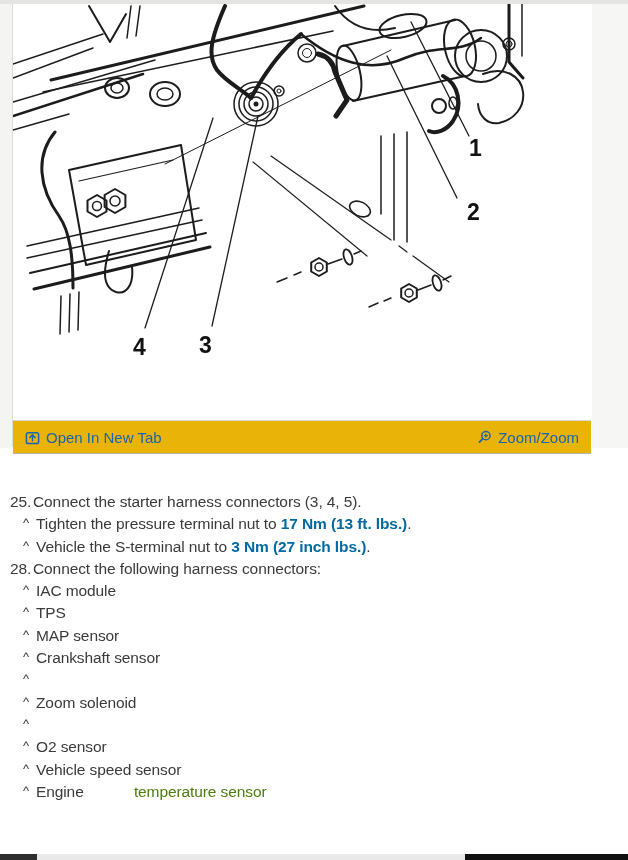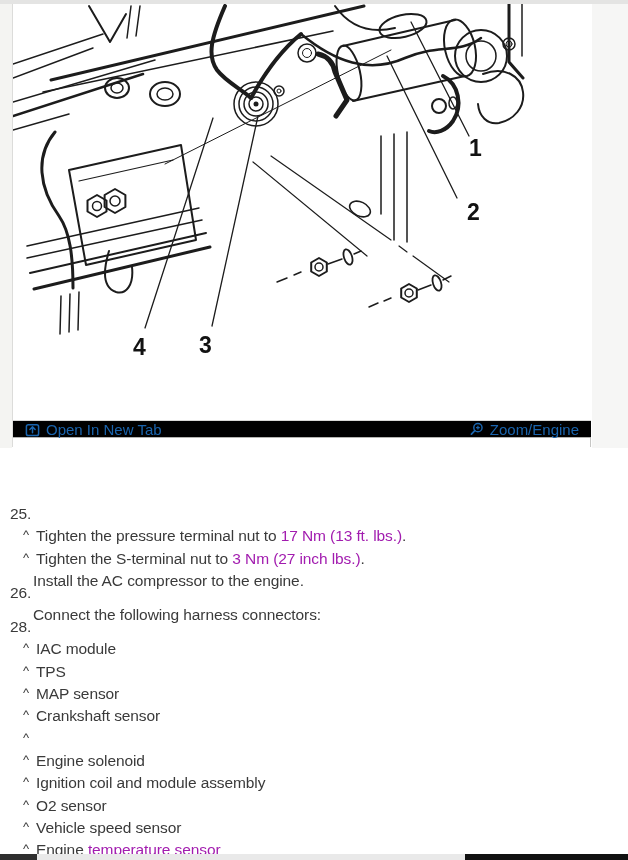--- a/index.html
+++ b/index.html
@@ -15,38 +15,38 @@
 
   
   .figure-panel{
     position:absolute;left:12px;top:4px;width:579px;height:443px;
     background:#ffffff;border-left:1px solid #dcdcda;border-right:1px solid #c6c6c4;
     box-sizing:border-box;
   }
   .diagram-area{position:absolute;left:0;top:0;width:578px;height:416px;background:#fff;}
   .figure-toolbar{
     position:absolute;left:0;top:416px;width:578px;height:14px;
-    background:#000000;border-top:1px solid #d8d8d6;border-bottom:1px solid #b3b3b1;
+    background:#eab308;border-top:1px solid #d8d8d6;border-bottom:1px solid #b3b3b1;
     box-sizing:border-box;display:flex;align-items:center;justify-content:space-between;
-    padding:8px 12px;
+    padding:16px 12px;
   }
   .tb-link{display:flex;align-items:center;gap:6px;color:#1a64ad;font-size:15px;cursor:pointer;text-decoration:none;}
   .tb-link svg{display:block;}
 
   
   .instructions{
     position:absolute;left:10px;top:491px;width:600px;
     color:#3a3a3a;font-size:15.5px;line-height:22.3px;letter-spacing:-0.1px;
   }
   .instr-item{display:flex;}
-  .instr-num{width:23px;flex:0 0 23px;margin-top:12px;}
+  .instr-num{width:23px;flex:0 0 23px;}
   .instr-sub{display:flex;padding-left:13px;}
   .caret{width:13px;flex:0 0 13px;font-size:13px;position:relative;top:-1px;color:#3a3a3a;}
-  .seg-b{font-weight:normal;color:#a21caf;}
-  .seg-link{color:#a21caf;cursor:pointer;text-decoration:none;}
+  .seg-b{font-weight:bold;color:#0369a1;}
+  .seg-link{color:#4d7c0f;cursor:pointer;text-decoration:none;margin-left:46px;}
 
   
   .h-scrollbar{position:absolute;left:0;top:854px;width:628px;height:6px;background:#e9e9e9;}
   .h-scrollbar .corner{position:absolute;left:0;top:0;width:37px;height:6px;background:#2f2f2f;}
   .h-scrollbar .thumb{position:absolute;left:465px;top:0;width:163px;height:6px;background:#111111;}
 
   svg text.callout{font-family:"Liberation Sans",sans-serif;font-weight:bold;font-size:23px;fill:#121212;}
 </style>
 </head>
 <body>
@@ -168,40 +168,37 @@
         <path d="M8,11.5 L8,6 M5.2,8 L8,5 L10.8,8" fill="none" stroke="#1a64ad" stroke-width="1.6" stroke-linecap="round" stroke-linejoin="round"></path>
       </svg>
       <span>Open In New Tab</span>
     </a>
     <a class="tb-link">
       <svg width="15" height="15" viewBox="0 0 16 16">
         <circle cx="9.5" cy="6" r="4.4" fill="none" stroke="#1a64ad" stroke-width="1.6"></circle>
         <path d="M9.5,4 L9.5,8 M7.5,6 L11.5,6" stroke="#1a64ad" stroke-width="1.3"></path>
         <path d="M6.2,9.3 L2.6,12.9" stroke="#1a64ad" stroke-width="1.9" stroke-linecap="round"></path>
       </svg>
-      <span>Zoom/Engine</span>
+      <span>Zoom/Zoom</span>
     </a>
   </div>
 </div>
 
 <div class="instructions">
     <div class="instr-item">
       <span class="instr-num">25.</span>
+      <span><span>Connect the starter harness connectors (3, 4, 5).</span></span>
     </div>
     <div class="instr-sub">
       <span class="caret">^</span>
       <span><span>Tighten the pressure terminal nut to </span><span class="seg-b">17 Nm (13 ft. lbs.)</span><span>.</span></span>
     </div>
     <div class="instr-sub">
       <span class="caret">^</span>
-      <span><span>Tighten the S-terminal nut to </span><span class="seg-b">3 Nm (27 inch lbs.)</span><span>.</span></span>
-    </div>
-    <div class="instr-item">
-      <span class="instr-num">26.</span>
-      <span><span>Install the AC compressor to the engine.</span></span>
+      <span><span>Vehicle the S-terminal nut to </span><span class="seg-b">3 Nm (27 inch lbs.)</span><span>.</span></span>
     </div>
     <div class="instr-item">
       <span class="instr-num">28.</span>
       <span><span>Connect the following harness connectors:</span></span>
     </div>
     <div class="instr-sub">
       <span class="caret">^</span>
       <span><span>IAC module</span></span>
     </div>
     <div class="instr-sub">
@@ -214,25 +211,24 @@
     </div>
     <div class="instr-sub">
       <span class="caret">^</span>
       <span><span>Crankshaft sensor</span></span>
     </div>
     <div class="instr-sub">
       <span class="caret">^</span>
     </div>
     <div class="instr-sub">
       <span class="caret">^</span>
-      <span><span>Engine solenoid</span></span>
-    </div>
-    <div class="instr-sub">
-      <span class="caret">^</span>
-      <span><span>Ignition coil and module assembly</span></span>
+      <span><span>Zoom solenoid</span></span>
+    </div>
+    <div class="instr-sub">
+      <span class="caret">^</span>
     </div>
     <div class="instr-sub">
       <span class="caret">^</span>
       <span><span>O2 sensor</span></span>
     </div>
     <div class="instr-sub">
       <span class="caret">^</span>
       <span><span>Vehicle speed sensor</span></span>
     </div>
     <div class="instr-sub">

